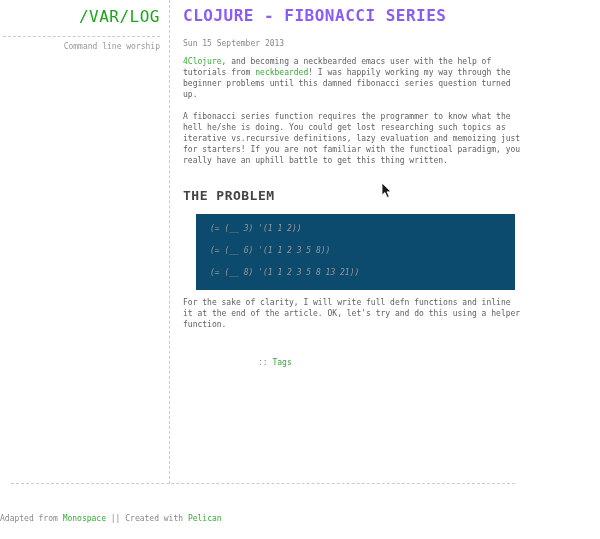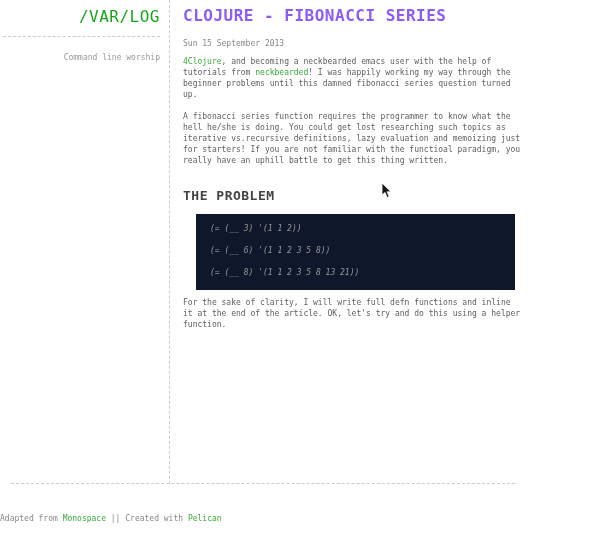--- a/index.html
+++ b/index.html
@@ -7,36 +7,36 @@
   body {
     width: 600px; height: 539px; position: relative; overflow: hidden;
     font-family: "DejaVu Sans Mono", "Liberation Mono", monospace;
   }
   .sidebar { position: absolute; left: 0; top: 0; width: 160px; text-align: right; }
   .site-title {
     margin-top: 7px; font-size: 16px; font-weight: normal; letter-spacing: 0.5px;
     color: #1ba51b; line-height: 19px;
   }
   .side-rule { border-top: 1px dashed #cccccc; margin: 10px 0 0 3px; height: 0; }
-  .tagline { margin-top: 16px; font-size: 8px; color: #999999; line-height: 10px; }
+  .tagline { margin-top: 5px; font-size: 8px; color: #999999; line-height: 10px; }
   .vdivider { position: absolute; left: 169px; top: 0; height: 484px; width: 0; border-left: 1px dashed #cccccc; }
   .content { position: absolute; left: 183px; top: 0; width: 340px; }
   .article-title {
     margin-top: 6px; font-size: 16px; font-weight: bold; letter-spacing: 0.5px;
     color: #8b5cf6; line-height: 19px;
   }
   .date { margin-top: 14px; font-size: 8px; color: #888888; line-height: 9px; }
   .para { font-size: 8px; color: #606060; line-height: 11px; white-space: pre-wrap; }
   .p-intro { margin-top: 8px; }
   .p-fib { margin-top: 11px; }
   .h2 { margin-top: 22px; font-size: 13px; font-weight: bold; letter-spacing: 0.5px; color: #444444; line-height: 15px; }
   .h2-first { margin-top: 19px; }
   .p-equality { margin-top: 8px; }
   .code {
-    margin: 11px 8px 0 13px; padding: 9px 4px 12px 14px; background: #0f172a;
+    margin: 11px 8px 0 13px; padding: 9px 4px 12px 14px; background: #0c4a6e;
     font-family: "DejaVu Sans Mono", "Liberation Mono", monospace;
     font-size: 8px; font-style: italic; color: #999999; line-height: 11px;
     white-space: pre-wrap;
   }
   .p-after-code { margin-top: 15px; }
   .p-first-attempt { margin-top: 7px; }
   .tags { margin: 28px 0 0 75px; font-size: 8px; color: #888888; line-height: 9px; white-space: pre-wrap; }
   .link { color: #3aaa3a; text-decoration: none; }
   .footer-rule { position: absolute; left: 11px; top: 483px; width: 504px; height: 0; border-top: 1px dashed #cccccc; }
   .footer { position: absolute; left: 0; top: 514px; width: 528px; text-align: left; font-size: 8px; color: #888888; line-height: 10px; white-space: pre-wrap; }
@@ -67,20 +67,21 @@
 really have an uphill battle to get this thing written.</p>
   <h2 class="h2">THE PROBLEM</h2>
   <pre class="code">(= (__ 3) '(1 1 2))
 
 (= (__ 6) '(1 1 2 3 5 8))
 
 (= (__ 8) '(1 1 2 3 5 8 13 21))</pre>
   <p class="para p-first-attempt">For the sake of clarity, I will write full defn functions and inline
 it at the end of the article. OK, let's try and do this using a helper
 function.</p>
+  <div class="tags"><span>:: </span><a href="#" class="link">Tags</a></div>
 </main>
 
 <div class="footer-rule"></div>
 
 <footer class="footer"><span>Adapted from </span><a href="#" class="link">Monospace</a><span> || </span><span>Created with </span><a href="#" class="link">Pelican</a></footer>
 
 <svg class="cursor" width="11" height="17" viewBox="0 0 11 17">
   <path d="M1,1 L1,13 L4,10.5 L6.2,15.5 L8.2,14.6 L6,9.8 L10,9.8 Z" fill="#1a1a1a" stroke="#ffffff" stroke-width="0.8"></path>
 </svg>
 

